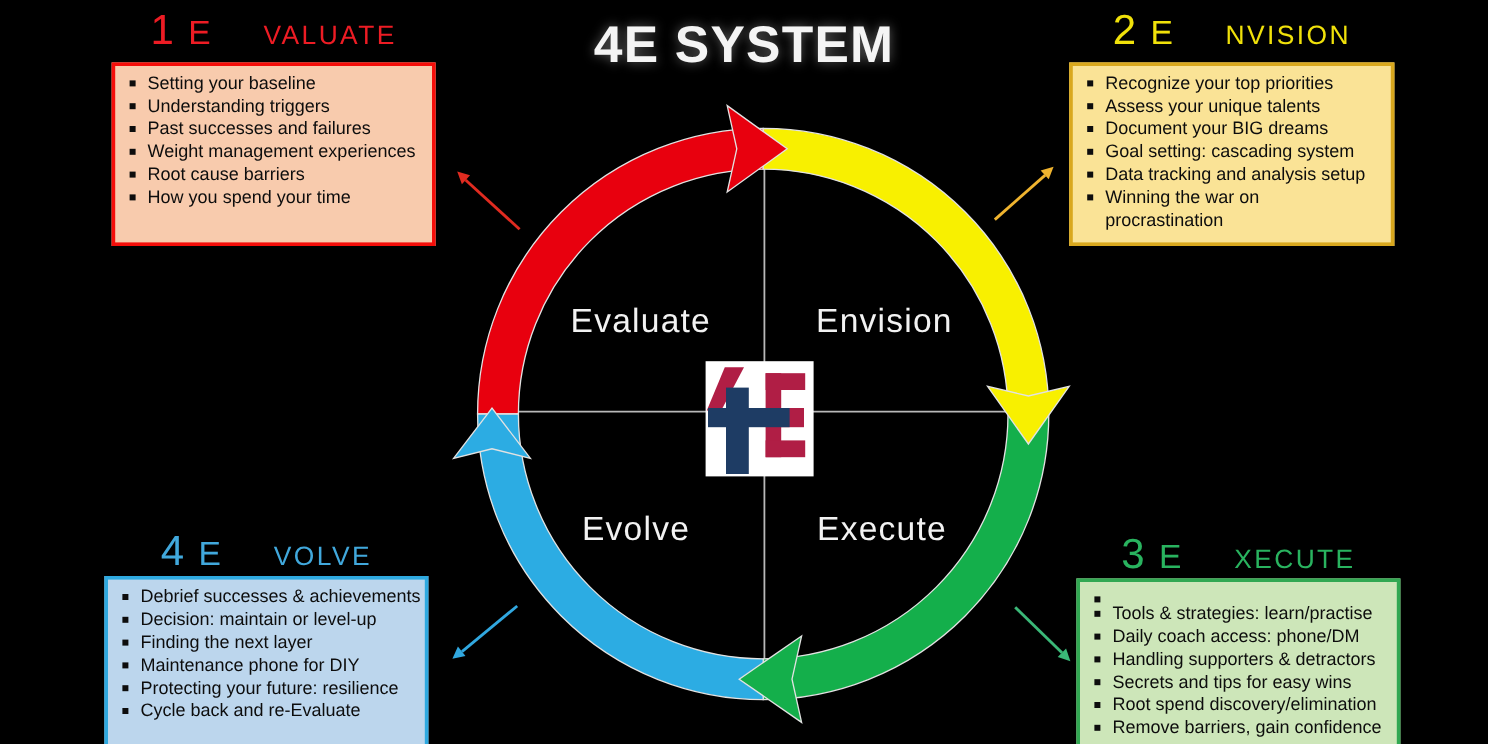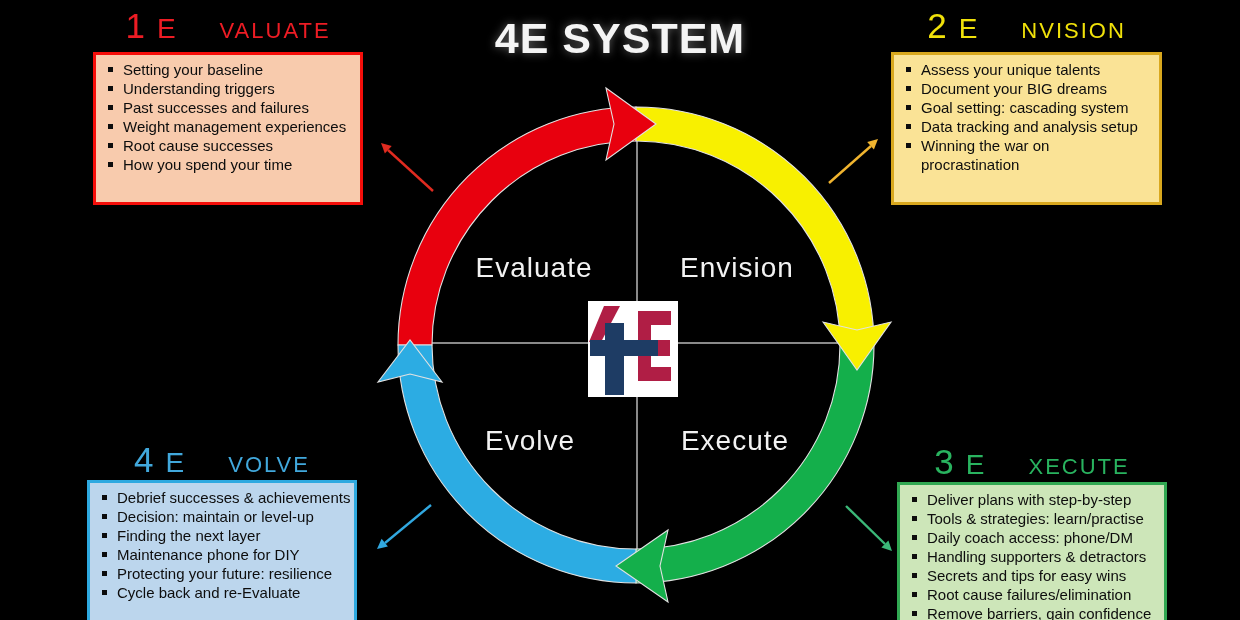--- a/index.html
+++ b/index.html
@@ -145,37 +145,41 @@
         <li>
           <span class="bullet"></span>
           <span class="li-text">Past successes and failures</span>
         </li>
         <li>
           <span class="bullet"></span>
           <span class="li-text">Weight management experiences</span>
         </li>
         <li>
           <span class="bullet"></span>
-          <span class="li-text">Root cause successes</span>
+          <span class="li-text">Root cause barriers</span>
         </li>
         <li>
           <span class="bullet"></span>
           <span class="li-text">How you spend your time</span>
         </li>
       </ul>
   </div>
 
   <div class="section-title t2">
     <span class="st-num">2</span>
       <span class="st-word"><span class="st-first">E</span><span class="st-rest">NVISION</span></span>
   </div>
   <div class="box b2">
     <ul>
         <li>
           <span class="bullet"></span>
+          <span class="li-text">Recognize your top priorities</span>
+        </li>
+        <li>
+          <span class="bullet"></span>
           <span class="li-text">Assess your unique talents</span>
         </li>
         <li>
           <span class="bullet"></span>
           <span class="li-text">Document your BIG dreams</span>
         </li>
         <li>
           <span class="bullet"></span>
           <span class="li-text">Goal setting: cascading system</span>
         </li>
@@ -192,41 +196,40 @@
   </div>
 
   <div class="section-title t3">
     <span class="st-num">3</span>
       <span class="st-word"><span class="st-first">E</span><span class="st-rest">XECUTE</span></span>
   </div>
   <div class="box b3">
     <ul>
         <li>
           <span class="bullet"></span>
-          <span class="li-text">Deliver plans with step-by-step</span>
         </li>
         <li>
           <span class="bullet"></span>
           <span class="li-text">Tools &amp; strategies: learn/practise</span>
         </li>
         <li>
           <span class="bullet"></span>
           <span class="li-text">Daily coach access: phone/DM</span>
         </li>
         <li>
           <span class="bullet"></span>
           <span class="li-text">Handling supporters &amp; detractors</span>
         </li>
         <li>
           <span class="bullet"></span>
           <span class="li-text">Secrets and tips for easy wins</span>
         </li>
         <li>
           <span class="bullet"></span>
-          <span class="li-text">Root cause failures/elimination</span>
+          <span class="li-text">Root spend discovery/elimination</span>
         </li>
         <li>
           <span class="bullet"></span>
           <span class="li-text">Remove barriers, gain confidence</span>
         </li>
       </ul>
   </div>
 
   <div class="section-title t4">
     <span class="st-num">4</span>

